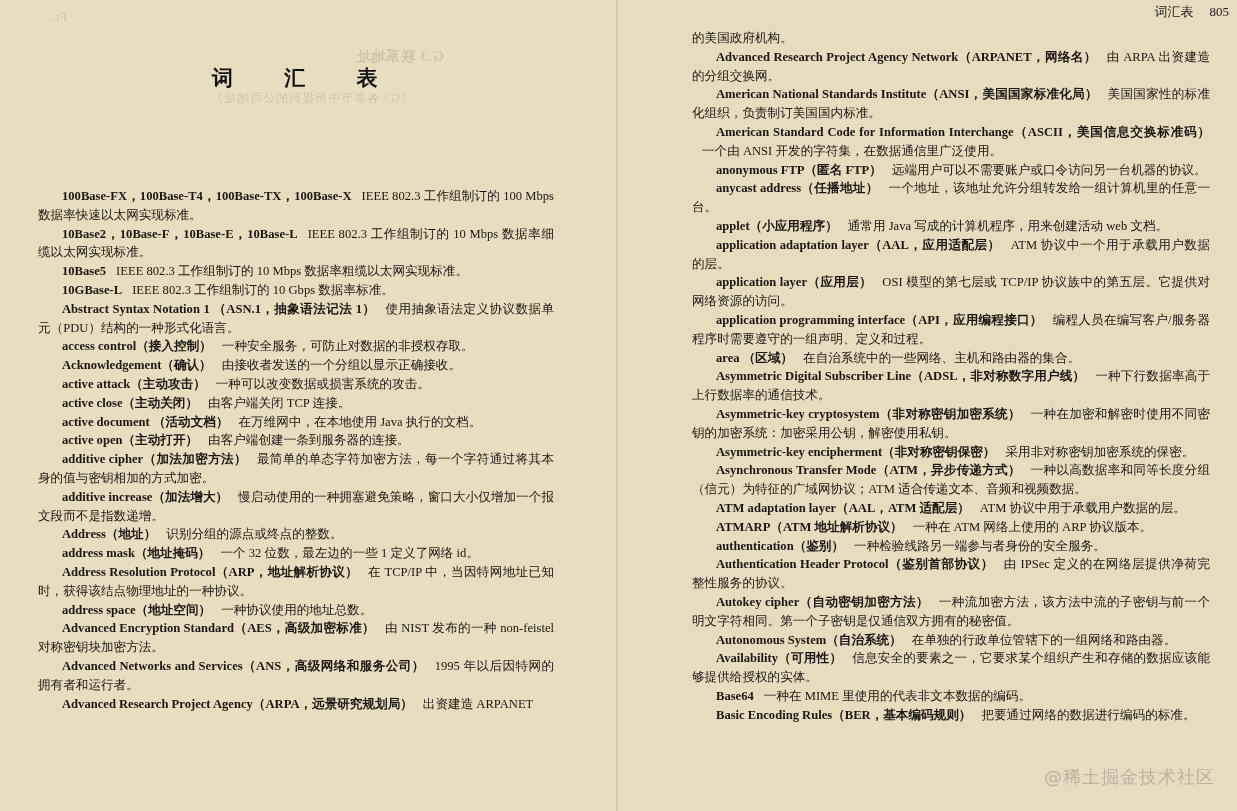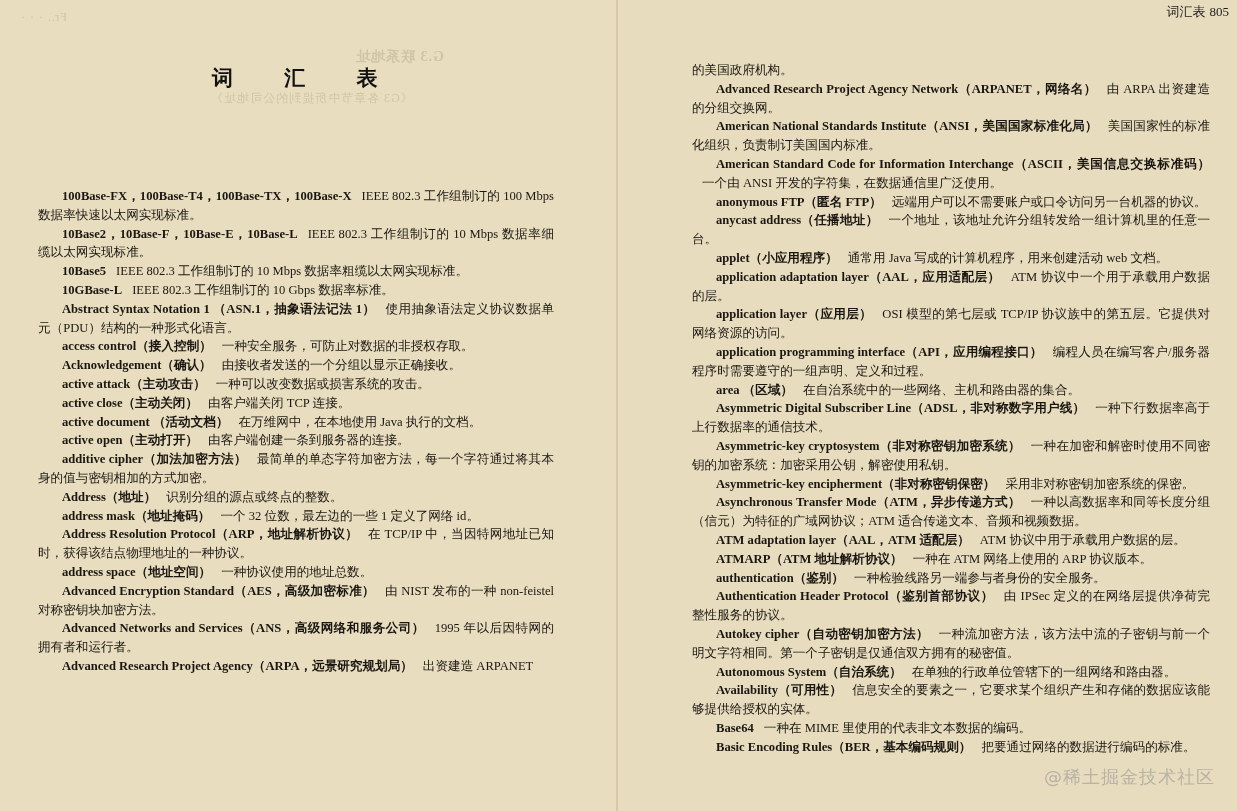--- a/index.html
+++ b/index.html
@@ -20,25 +20,25 @@
     transform: scaleX(-1); letter-spacing: 1px;
   }
   .title {
     position: absolute; left: 212px; top: 64px;
     font-size: 21px; font-weight: bold; letter-spacing: 22px;
     font-family: "DejaVu Serif", serif; color: #111;
   }
   .running-head {
     position: absolute; right: 8px; top: 3px; font-size: 13px; color: #222;
   }
-  .running-head .pn { margin-left: 4px; }
+  .running-head .pn { margin-left: 16px; }
 
   .entries { position: absolute; font-size: 12.6px; line-height: 18.8px; }
   .left-entries { left: 38px; top: 187px; width: 516px; }
-  .right-entries { left: 692px; top: 29px; width: 518px; margin-top: 32px; }
+  .right-entries { left: 692px; top: 29px; width: 518px; }
   .entry { text-indent: 24px; text-align: justify; margin: 0; }
   .entry.cont { text-indent: 0; }
   .term { font-weight: bold; }
   .def { margin-left: 10px; }
 
   .watermark {
     position: absolute; right: 22px; top: 765px;
     font-size: 18px; color: #b9b2a5; font-family: "DejaVu Sans", sans-serif;
     letter-spacing: 1px;
   }
@@ -57,20 +57,21 @@
       <p class="entry"><span class="term">10Base5</span><span class="def">IEEE 802.3 工作组制订的 10 Mbps 数据率粗缆以太网实现标准。</span></p>
       <p class="entry"><span class="term">10GBase-L</span><span class="def">IEEE 802.3 工作组制订的 10 Gbps 数据率标准。</span></p>
       <p class="entry"><span class="term">Abstract Syntax Notation 1 （ASN.1，抽象语法记法 1）</span><span class="def">使用抽象语法定义协议数据单元（PDU）结构的一种形式化语言。</span></p>
       <p class="entry"><span class="term">access control（接入控制）</span><span class="def">一种安全服务，可防止对数据的非授权存取。</span></p>
       <p class="entry"><span class="term">Acknowledgement（确认）</span><span class="def">由接收者发送的一个分组以显示正确接收。</span></p>
       <p class="entry"><span class="term">active attack（主动攻击）</span><span class="def">一种可以改变数据或损害系统的攻击。</span></p>
       <p class="entry"><span class="term">active close（主动关闭）</span><span class="def">由客户端关闭 TCP 连接。</span></p>
       <p class="entry"><span class="term">active document （活动文档）</span><span class="def">在万维网中，在本地使用 Java 执行的文档。</span></p>
       <p class="entry"><span class="term">active open（主动打开）</span><span class="def">由客户端创建一条到服务器的连接。</span></p>
       <p class="entry"><span class="term">additive cipher（加法加密方法）</span><span class="def">最简单的单态字符加密方法，每一个字符通过将其本身的值与密钥相加的方式加密。</span></p>
+      <p class="entry"><span class="term">additive increase（加法增大）</span><span class="def">慢启动使用的一种拥塞避免策略，窗口大小仅增加一个报文段而不是指数递增。</span></p>
       <p class="entry"><span class="term">Address（地址）</span><span class="def">识别分组的源点或终点的整数。</span></p>
       <p class="entry"><span class="term">address mask（地址掩码）</span><span class="def">一个 32 位数，最左边的一些 1 定义了网络 id。</span></p>
       <p class="entry"><span class="term">Address Resolution Protocol（ARP，地址解析协议）</span><span class="def">在 TCP/IP 中，当因特网地址已知时，获得该结点物理地址的一种协议。</span></p>
       <p class="entry"><span class="term">address space（地址空间）</span><span class="def">一种协议使用的地址总数。</span></p>
       <p class="entry"><span class="term">Advanced Encryption Standard（AES，高级加密标准）</span><span class="def">由 NIST 发布的一种 non-feistel 对称密钥块加密方法。</span></p>
       <p class="entry"><span class="term">Advanced Networks and Services（ANS，高级网络和服务公司）</span><span class="def">1995 年以后因特网的拥有者和运行者。</span></p>
       <p class="entry"><span class="term">Advanced Research Project Agency（ARPA，远景研究规划局）</span><span class="def">出资建造 ARPANET</span></p>
     </div>
 </div>
 

